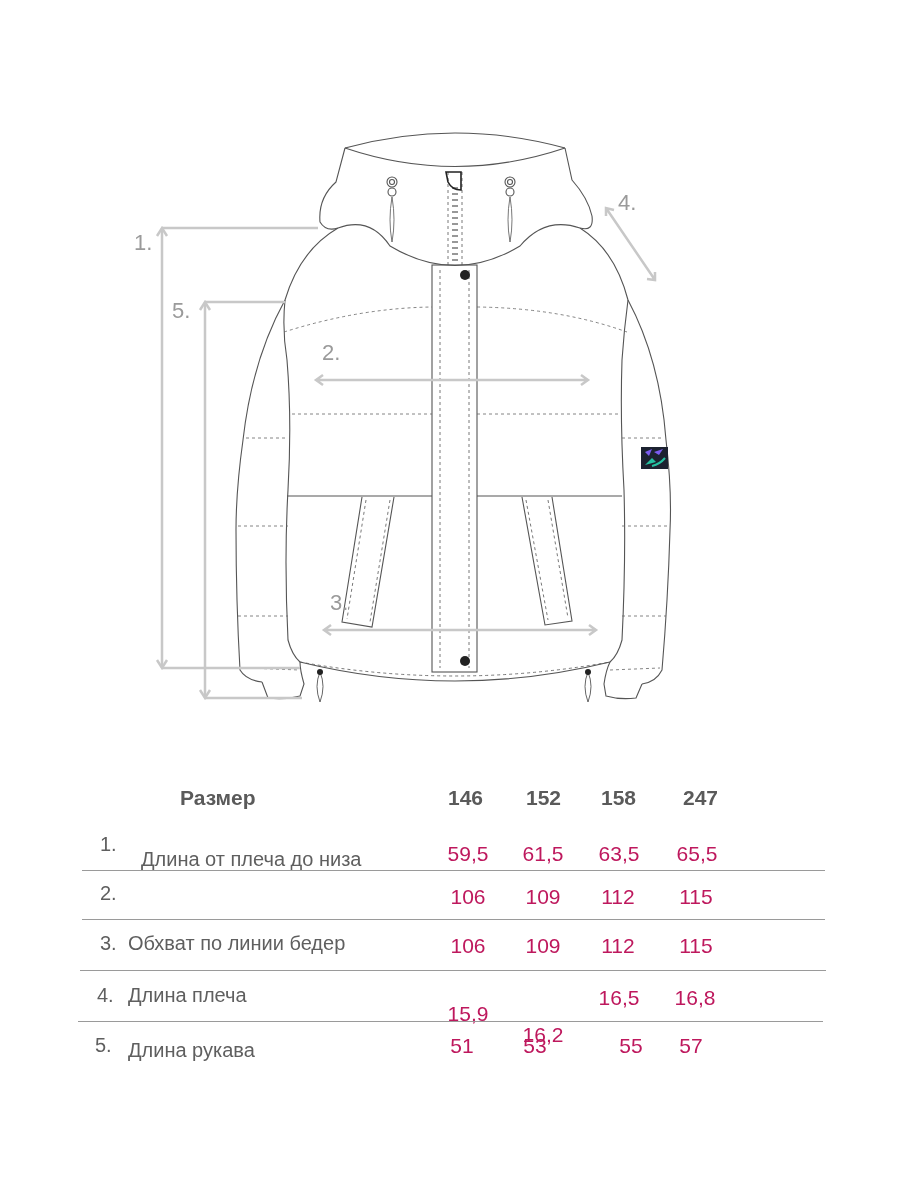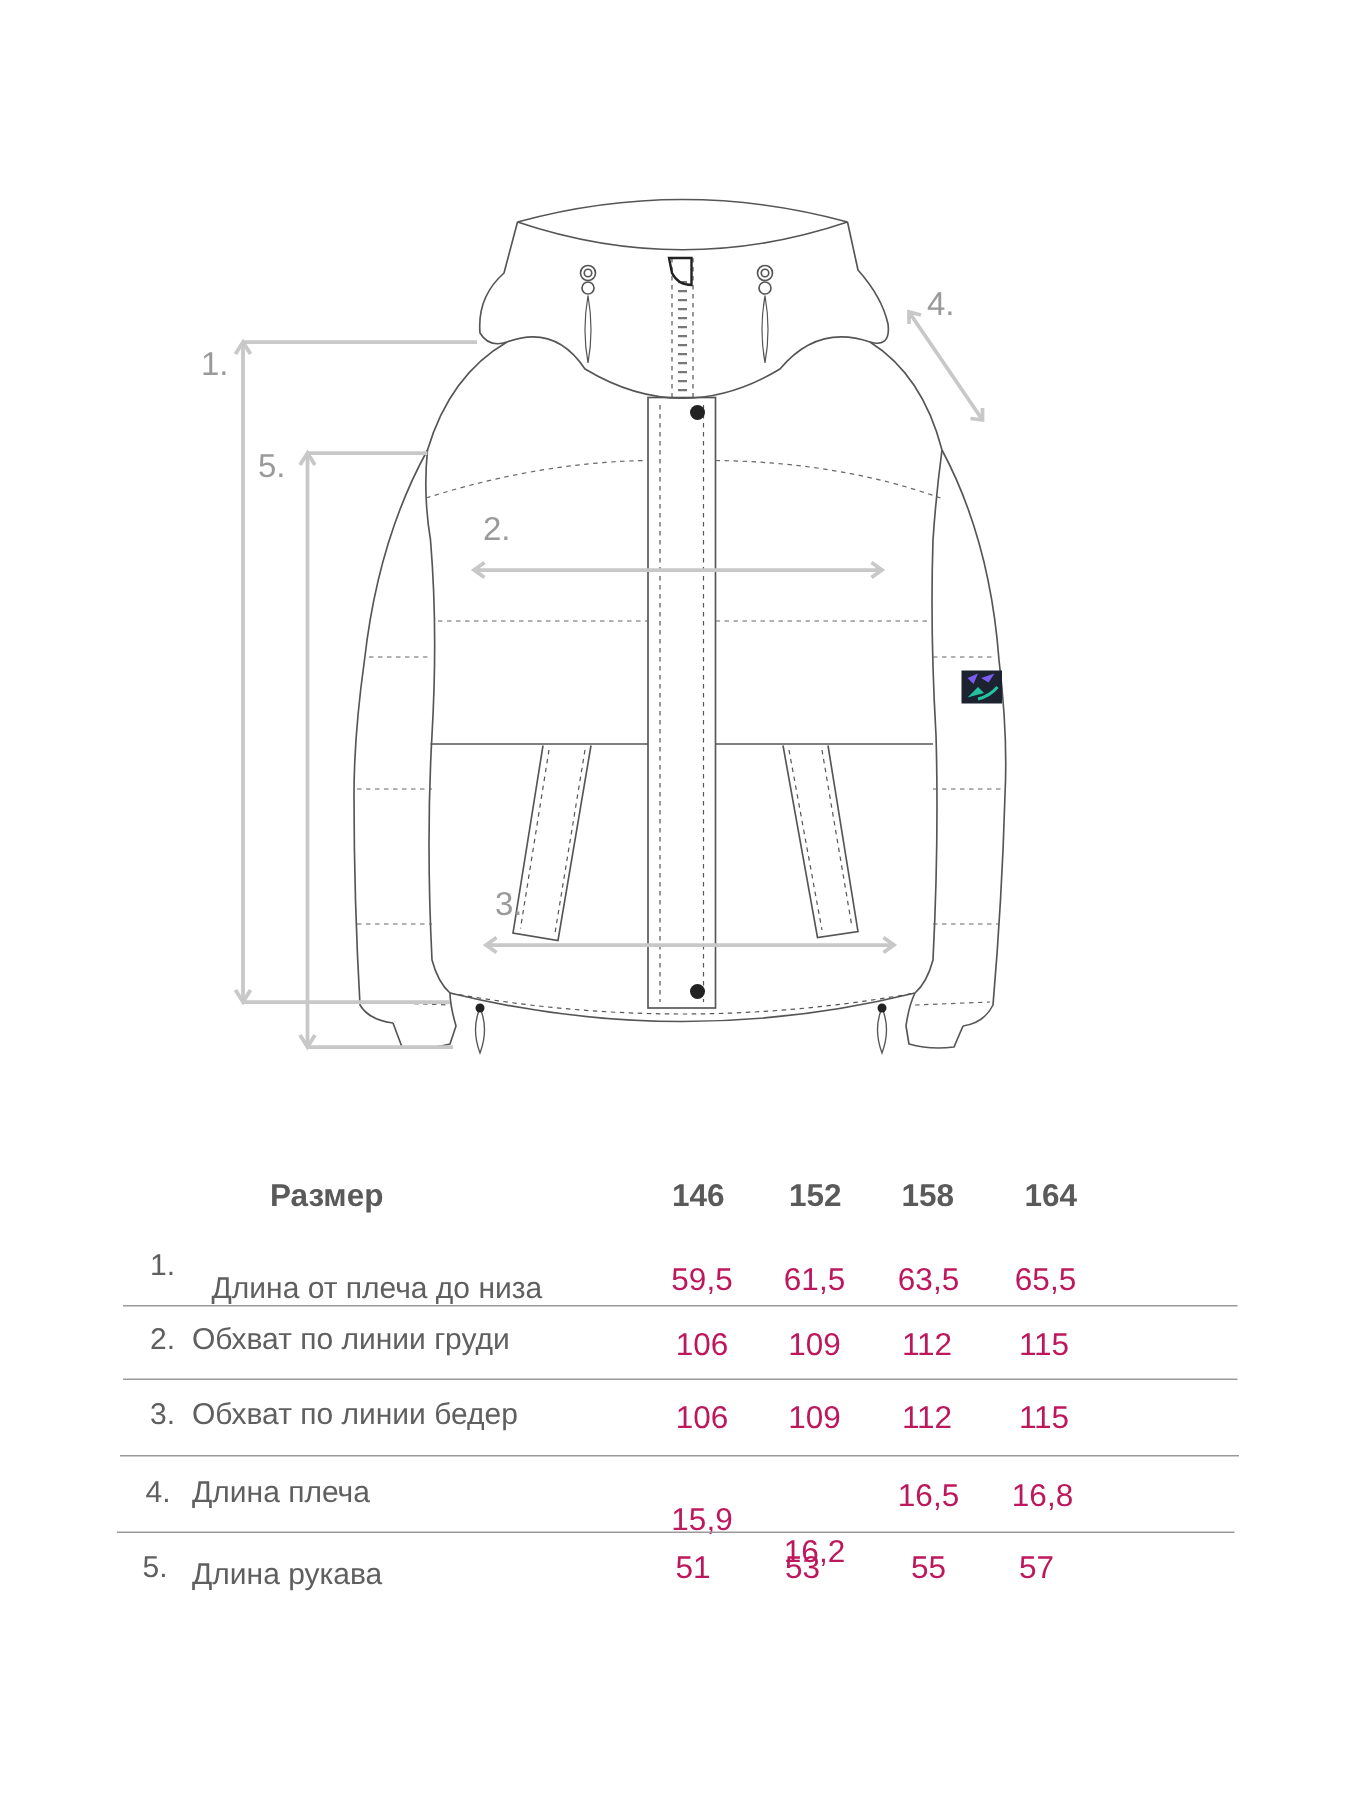--- a/index.html
+++ b/index.html
@@ -112,35 +112,34 @@
   <span class="dim-label" style="left:322px; top:340px;">2.</span>
   <span class="dim-label" style="left:330px; top:590px;">3.</span>
   <span class="dim-label" style="left:618px; top:190px;">4.</span>
 </div>
 
 <div id="size-table">
   <span class="hdr" style="left:180px;">Размер</span>
   <span class="hdr" style="left:448px;">146</span>
   <span class="hdr" style="left:526px;">152</span>
   <span class="hdr" style="left:601px;">158</span>
-  <span class="hdr" style="left:683px;">164</span>
+  <span class="hdr" style="left:683px;">247</span>
 
   <div class="row" style="top:60px;">
     <span class="num" style="left:100px; top:3px;">1.</span>
     <span class="name" style="top:18px;margin-left:13px;">Длина от плеча до низа</span>
     <span class="val" style="left:433px; top:12px;">59,5</span>
     <span class="val" style="left:508px; top:12px;">61,5</span>
     <span class="val" style="left:584px; top:12px;text-align:center;">63,5</span>
     <span class="val" style="left:662px; top:12px;">65,5</span>
   </div>
   <div class="sep" style="left:82px; width:743px; top:100px;"></div>
 
   <div class="row" style="top:112px;">
     <span class="num" style="left:100px; top:0px;">2.</span>
-    <span class="name" style="top:0px;">Обхват по линии груди</span>
     <span class="val" style="left:433px; top:3px;">106</span>
     <span class="val" style="left:508px; top:3px;">109</span>
     <span class="val" style="left:583px; top:3px;">112</span>
     <span class="val" style="left:661px; top:3px;">115</span>
   </div>
   <div class="sep" style="left:82px; width:743px; top:149px;"></div>
 
   <div class="row" style="top:162px;">
     <span class="num" style="left:100px; top:0px;">3.</span>
     <span class="name" style="top:0px;">Обхват по линии бедер</span>
@@ -159,16 +158,16 @@
     <span class="val" style="left:584px; top:2px;">16,5</span>
     <span class="val" style="left:660px; top:2px;">16,8</span>
   </div>
   <div class="sep" style="left:78px; width:745px; top:251px;"></div>
 
   <div class="row" style="top:264px;">
     <span class="num" style="left:95px; top:0px;">5.</span>
     <span class="name" style="top:5px;">Длина рукава</span>
     <span class="val" style="left:427px; top:0px;">51</span>
     <span class="val" style="left:500px; top:0px;">53</span>
-    <span class="val" style="left:584px; top:0px;">55</span>
+    <span class="val" style="left:596px; top:0px;">55</span>
     <span class="val" style="left:656px; top:0px;">57</span>
   </div>
 </div>
 
 </body></html>

